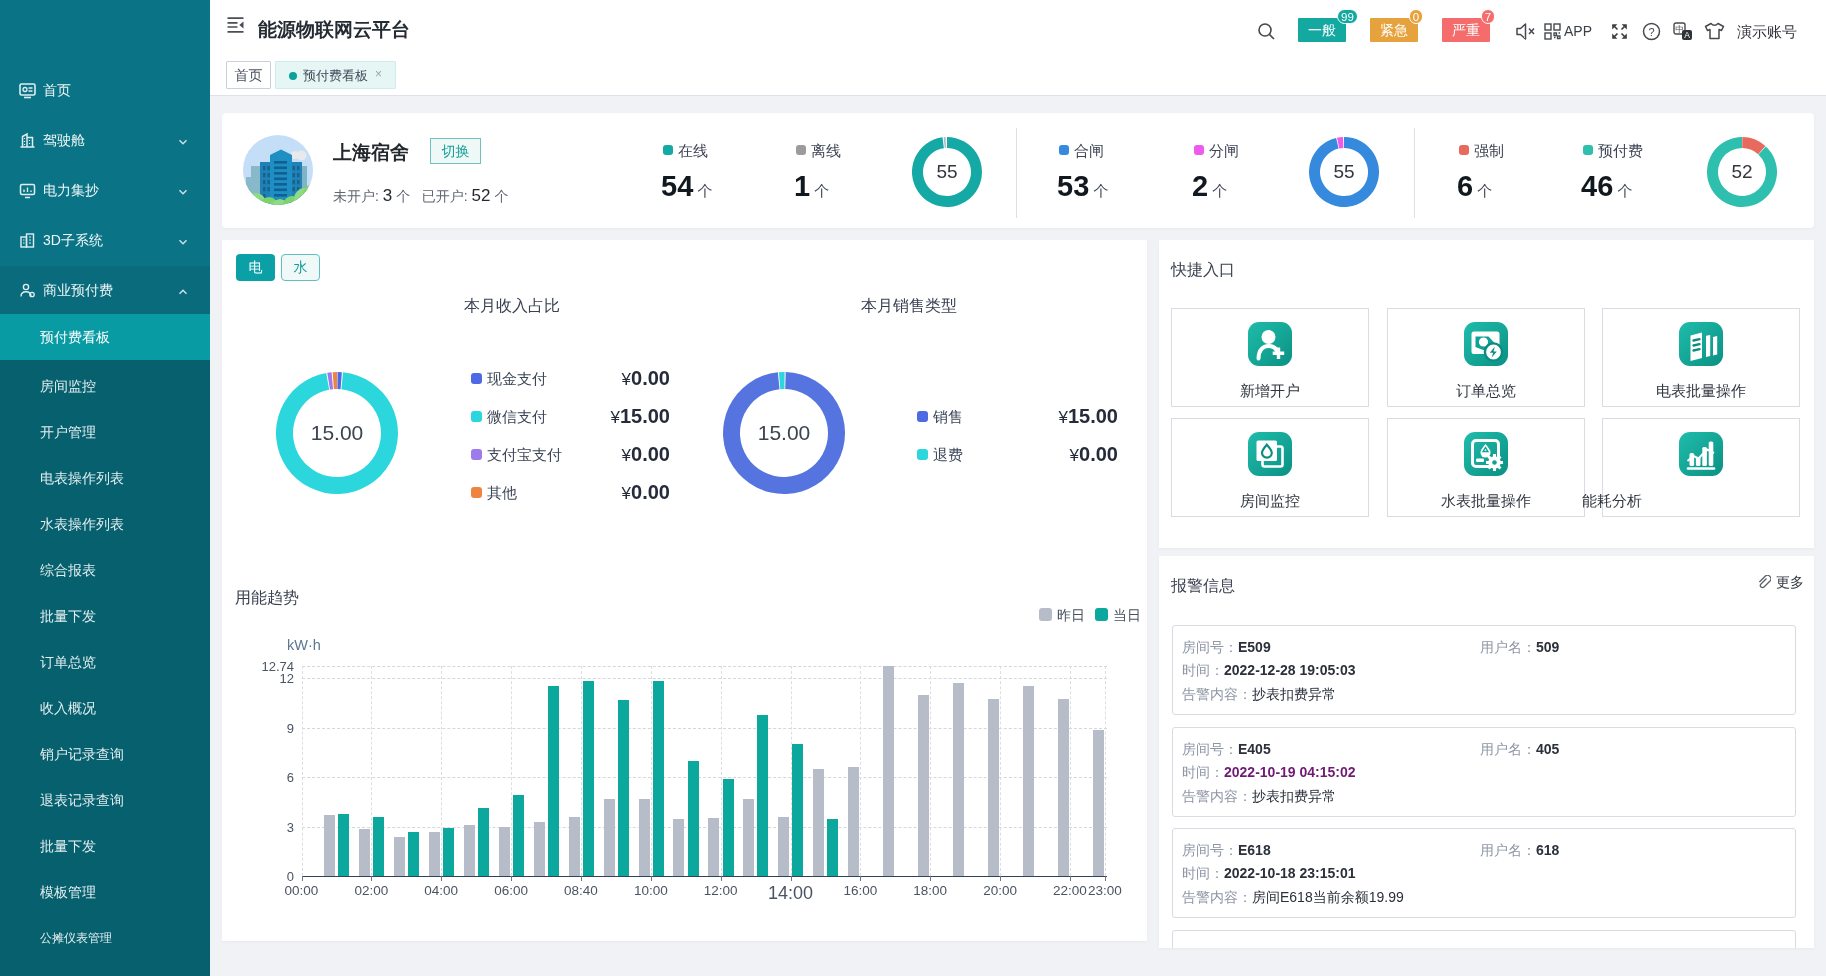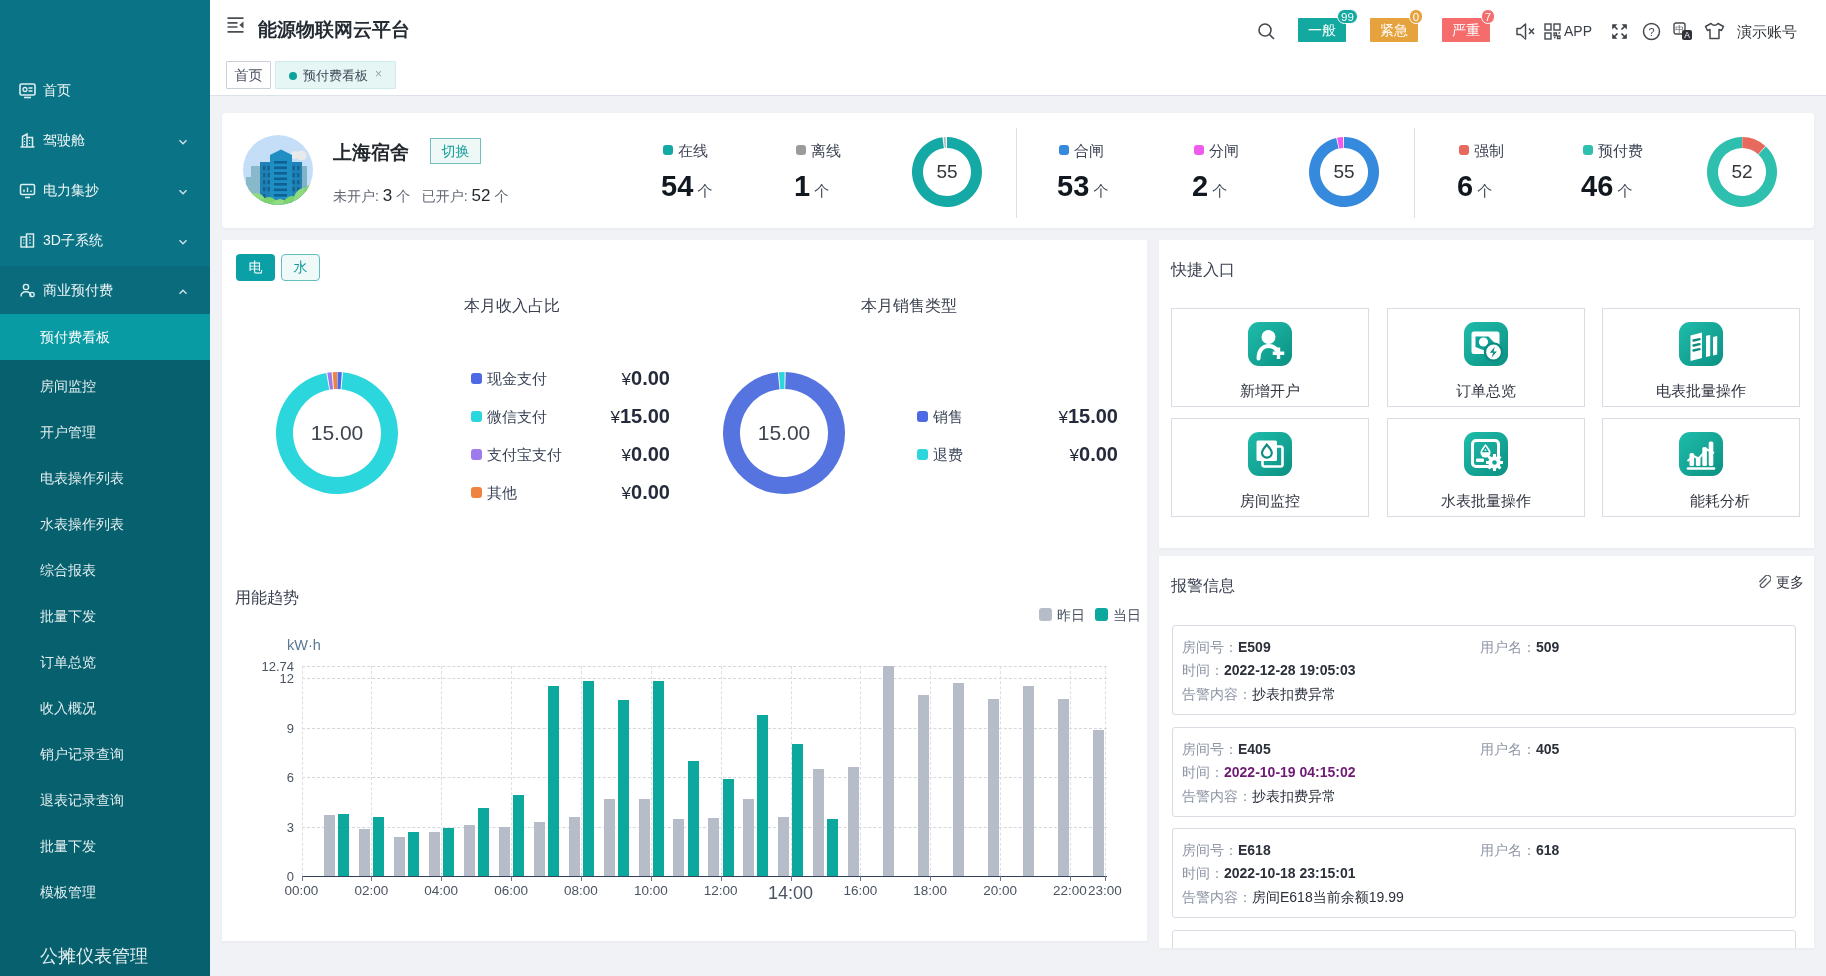--- a/index.html
+++ b/index.html
@@ -63,21 +63,21 @@
     <div class="abs" style="left:40px;top:470px;font-size:14px;color:#e2eef0;">电表操作列表</div>
     <div class="abs" style="left:40px;top:516px;font-size:14px;color:#e2eef0;">水表操作列表</div>
     <div class="abs" style="left:40px;top:562px;font-size:14px;color:#e2eef0;">综合报表</div>
     <div class="abs" style="left:40px;top:608px;font-size:14px;color:#e2eef0;">批量下发</div>
     <div class="abs" style="left:40px;top:654px;font-size:14px;color:#e2eef0;">订单总览</div>
     <div class="abs" style="left:40px;top:700px;font-size:14px;color:#e2eef0;">收入概况</div>
     <div class="abs" style="left:40px;top:746px;font-size:14px;color:#e2eef0;">销户记录查询</div>
     <div class="abs" style="left:40px;top:792px;font-size:14px;color:#e2eef0;">退表记录查询</div>
     <div class="abs" style="left:40px;top:838px;font-size:14px;color:#e2eef0;">批量下发</div>
     <div class="abs" style="left:40px;top:884px;font-size:14px;color:#e2eef0;">模板管理</div>
-    <div class="abs" style="left:40px;top:930px;font-size:18px;color:#e2eef0;margin-top:14px;">公摊仪表管理</div>
+    <div class="abs" style="left:40px;top:930px;font-size:12px;color:#e2eef0;">公摊仪表管理</div>
   </div>
 <div class="abs" style="left:210px;top:0;width:1616px;height:96px;background:#fff;border-bottom:1px solid #dce1ea;"></div>
 <svg class="abs" style="left:227px;top:17px;" width="17" height="16" viewBox="0 0 17 16">
 <path d="M0.5 1.2h16M0.5 5.8h10M0.5 10h10M0.5 14.8h16" stroke="#4a4e54" stroke-width="1.7"></path>
 <path d="M16.5 4.5v7L12.3 8z" fill="#4a4e54"></path>
   </svg>
 <div class="abs b" style="left:258px;top:17px;font-size:19px;color:#242b33;">能源物联网云平台</div>
 <svg class="abs" style="left:1257px;top:22px;" width="18" height="18" viewBox="0 0 18 18">
 <circle cx="8" cy="8" r="6" fill="none" stroke="#45494e" stroke-width="1.6"></circle>
     <path d="M12.5 12.5 17 17" stroke="#45494e" stroke-width="1.6"></path>
@@ -299,21 +299,21 @@
 <div class="abs" style="left:790.5px;top:876px;width:1px;height:5px;background:#6b7689;"></div>
 <div class="abs" style="left:860.4px;top:876px;width:1px;height:5px;background:#6b7689;"></div>
 <div class="abs" style="left:930.2px;top:876px;width:1px;height:5px;background:#6b7689;"></div>
 <div class="abs" style="left:1000.1px;top:876px;width:1px;height:5px;background:#6b7689;"></div>
 <div class="abs" style="left:1070.0px;top:876px;width:1px;height:5px;background:#6b7689;"></div>
 <div class="abs" style="left:1104.9px;top:876px;width:1px;height:5px;background:#6b7689;"></div>
 <div class="abs" style="left:276.5px;top:883px;width:50px;text-align:center;font-size:13.5px;color:#4a5462;">00:00</div>
 <div class="abs" style="left:346.4px;top:883px;width:50px;text-align:center;font-size:13.5px;color:#4a5462;">02:00</div>
 <div class="abs" style="left:416.2px;top:883px;width:50px;text-align:center;font-size:13.5px;color:#4a5462;">04:00</div>
 <div class="abs" style="left:486.1px;top:883px;width:50px;text-align:center;font-size:13.5px;color:#4a5462;">06:00</div>
-<div class="abs" style="left:555.9px;top:883px;width:50px;text-align:center;font-size:13.5px;color:#4a5462;">08:00</div>
+<div class="abs" style="left:555.9px;top:883px;width:50px;text-align:center;font-size:13.5px;color:#4a5462;">08:40</div>
 <div class="abs" style="left:625.8px;top:883px;width:50px;text-align:center;font-size:13.5px;color:#4a5462;">10:00</div>
 <div class="abs" style="left:695.7px;top:883px;width:50px;text-align:center;font-size:13.5px;color:#4a5462;">12:00</div>
 <div class="abs" style="left:765.5px;top:883px;width:50px;text-align:center;font-size:18px;color:#4a5462;">14:00</div>
 <div class="abs" style="left:835.4px;top:883px;width:50px;text-align:center;font-size:13.5px;color:#4a5462;">16:00</div>
 <div class="abs" style="left:905.2px;top:883px;width:50px;text-align:center;font-size:13.5px;color:#4a5462;">18:00</div>
 <div class="abs" style="left:975.1px;top:883px;width:50px;text-align:center;font-size:13.5px;color:#4a5462;">20:00</div>
 <div class="abs" style="left:1045.0px;top:883px;width:50px;text-align:center;font-size:13.5px;color:#4a5462;">22:00</div>
 <div class="abs" style="left:1079.9px;top:883px;width:50px;text-align:center;font-size:13.5px;color:#4a5462;">23:00</div>
 <div class="abs" style="left:323.9px;top:815.3px;width:11px;height:60.7px;background:#b6bcc8;"></div>
 <div class="abs" style="left:358.8px;top:829.0px;width:11px;height:47.0px;background:#b6bcc8;"></div>
@@ -445,21 +445,21 @@
       </linearGradient>
     </defs>
     <rect width="44" height="44" rx="11" fill="url(#gq1602418)"></rect>
     <path d="M9 36.5h26" stroke="#fff" stroke-width="2.6" stroke-linecap="round"></path>
     <rect x="10.5" y="21" width="4.6" height="13" rx="1.6" fill="#fff"></rect>
     <rect x="16.9" y="25" width="4.6" height="9" rx="1.6" fill="#fff"></rect>
     <rect x="23.3" y="15" width="4.6" height="19" rx="1.6" fill="#fff"></rect>
     <rect x="29.7" y="9.5" width="4.6" height="24.5" rx="1.6" fill="#fff"></rect>
     <path d="M8.5 29l6-5 5 2.5 8.5-9 7 3.5" fill="none" stroke="#fff" stroke-width="2"></path>
   </svg>
-<div class="abs" style="left:1632px;top:492px;width:176px;text-align:center;font-size:15px;color:#30353f;">能耗分析</div>
+<div class="abs" style="left:1524px;top:492px;width:176px;text-align:center;font-size:15px;color:#30353f;">能耗分析</div>
 <div class="card" style="left:1159px;top:556px;width:655px;height:392px;border-radius:0;overflow:hidden;">
     <div class="abs" style="left:12px;top:20px;font-size:16px;color:#3a4050;">报警信息</div>
     <svg class="abs" style="left:597px;top:19px;" width="15" height="15" viewBox="0 0 15 15">
 <path d="M10.5 3.5 5 9a2.1 2.1 0 003 3l6-6a3.4 3.4 0 00-4.8-4.8L3.4 7" fill="none" stroke="#5a6068" stroke-width="1.3"></path>
     </svg>
     <div class="abs" style="left:617px;top:18px;font-size:14px;color:#30353f;">更多</div>
     <div class="abs" style="left:13px;top:69px;width:624px;height:90px;border:1px solid #d8dbe2;border-radius:3px;background:#fff;"></div>
     <div class="abs" style="left:23px;top:83px;font-size:14px;color:#8e95a5;">房间号：<span class="b" style="color:#2b303b;">E509</span></div>
     <div class="abs" style="left:321px;top:83px;font-size:14px;color:#8e95a5;">用户名：<span class="b" style="color:#2b303b;">509</span></div>
     <div class="abs" style="left:23px;top:106px;font-size:14px;color:#8e95a5;">时间：<span class="b" style="color:#2b303b;">2022-12-28 19:05:03</span></div>

